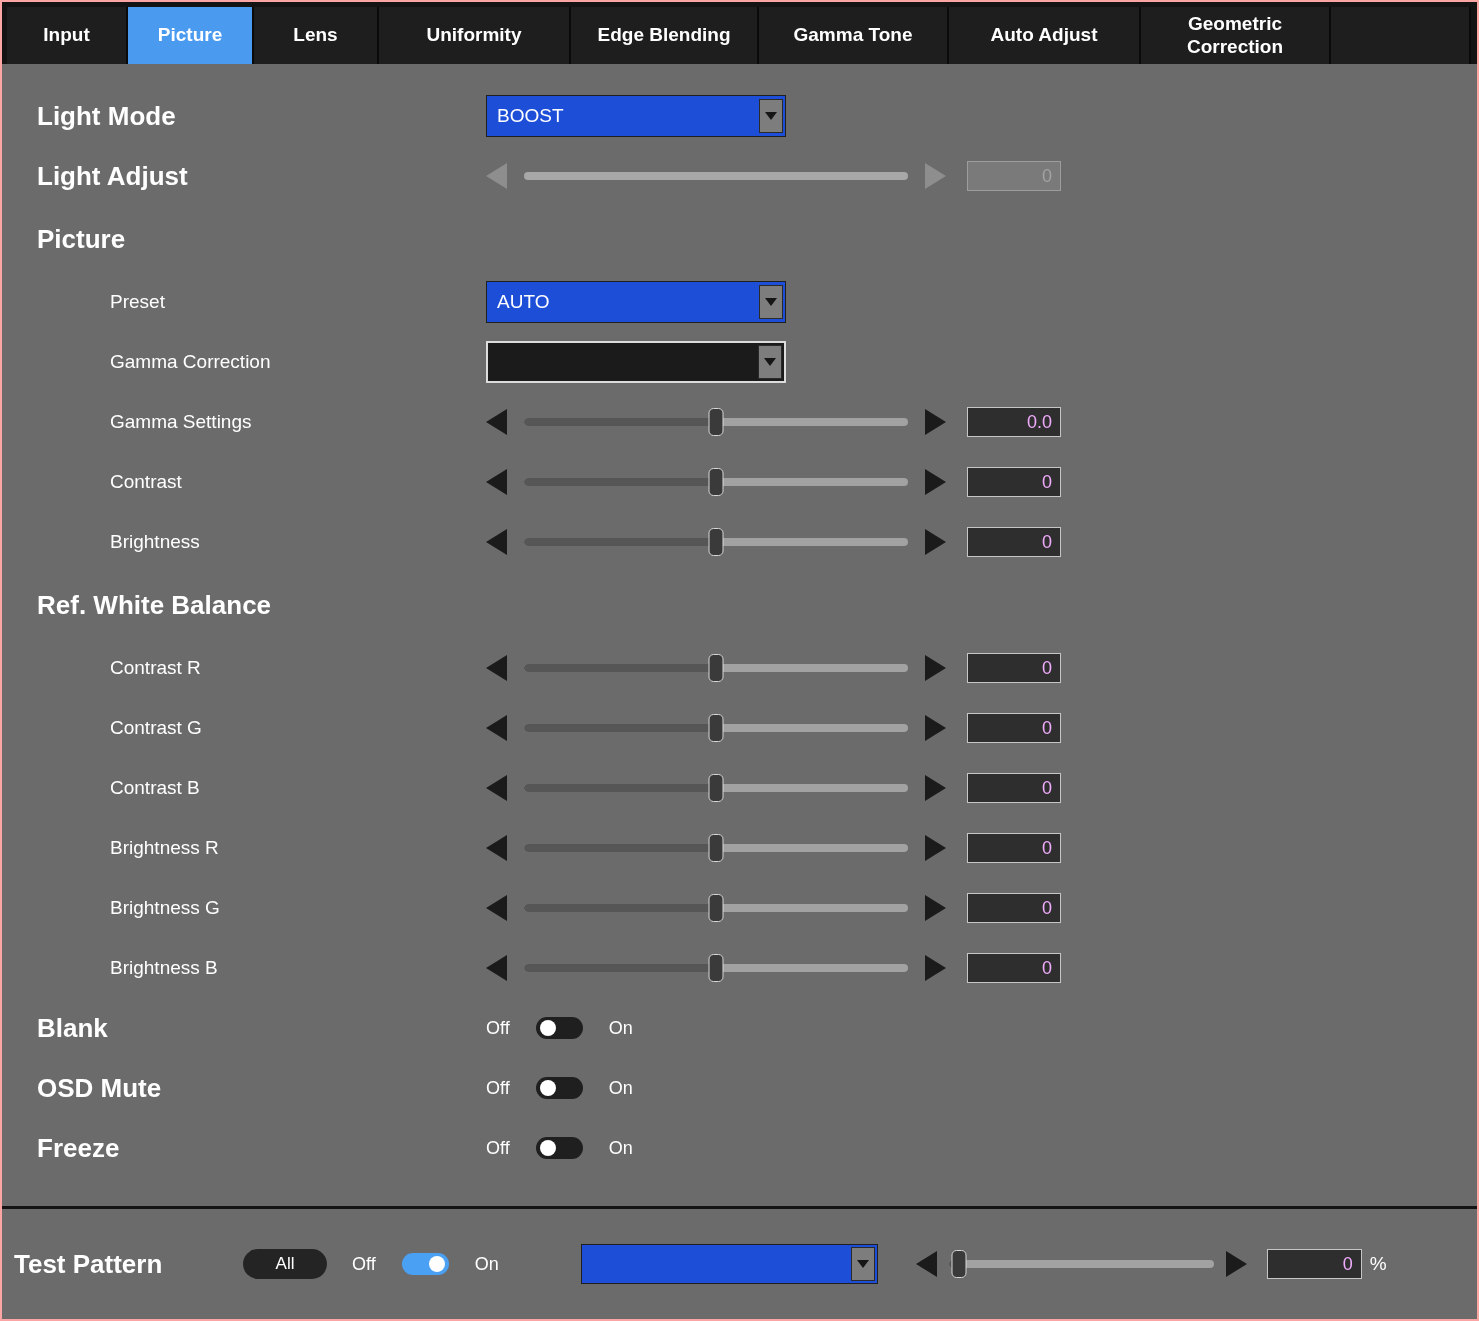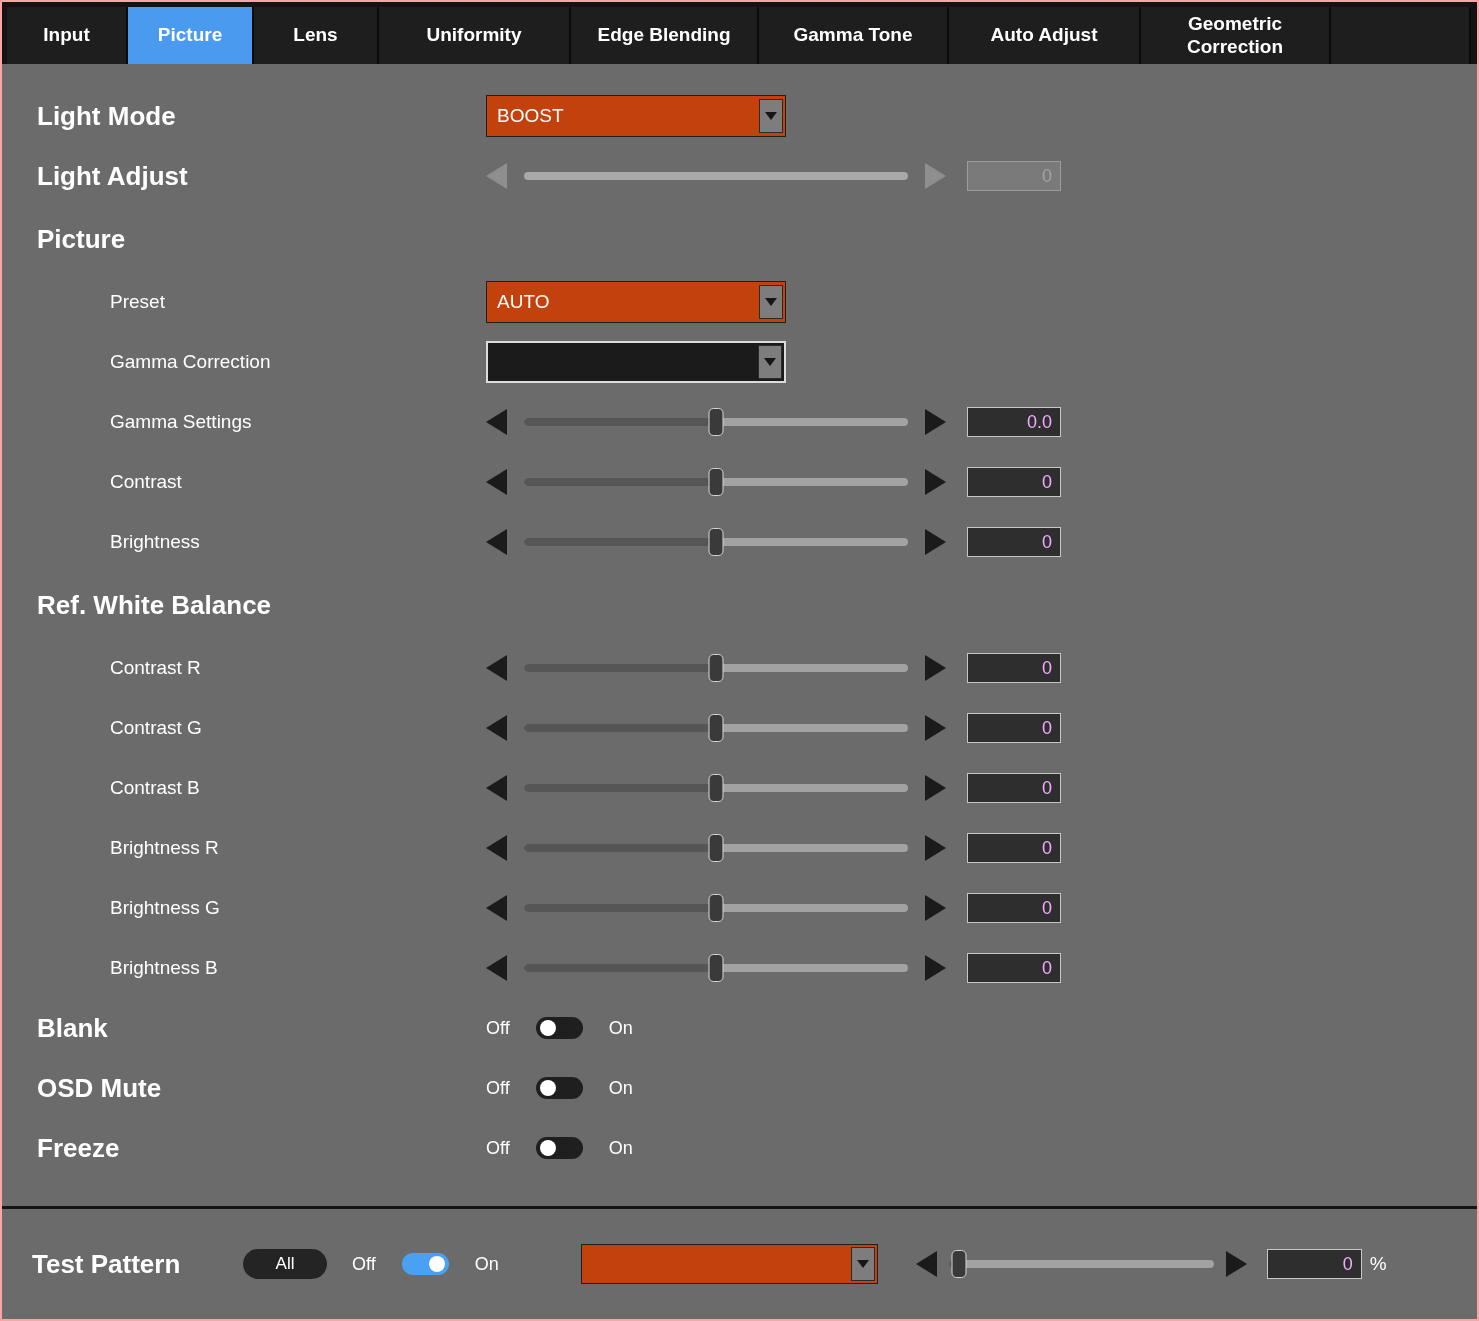--- a/index.html
+++ b/index.html
@@ -53,21 +53,21 @@
     padding-left: 108px;
     font-size: 19px;
     font-weight: normal;
   }
 
   .controls { display: flex; align-items: center; }
 
   
   .dropdown {
     width: 300px; height: 42px;
-    background: #c2410c;
+    background: #1d4ed8;
     border: 1px solid #1f1f1f;
     display: flex; align-items: center;
     cursor: pointer;
   }
   .dropdown.focused { background: #1b1b1b; border: 2px solid #dcdcdc; }
   .dd-value { flex: 1; color: #ffffff; font-size: 19px; padding-left: 10px; white-space: nowrap; overflow: hidden; }
   .dd-btn {
     width: 24px; height: 34px; margin: 2px;
     background: #7d7d7d;
     border: 1px solid #2a2a2a;
@@ -144,21 +144,21 @@
   .toggle.on { background: #4aa0f2; }
   .toggle.on .toggle-knob { left: auto; right: 4px; }
 
   
   .footer {
     flex: 0 0 113px;
     border-top: 3px solid #141414;
     display: flex; align-items: center;
   }
   .footer-label {
-    padding-left: 30px;
+    padding-left: 12px;
     width: 241px;
     color: #ffffff;
     font-size: 26px;
     font-weight: bold;
     flex: 0 0 241px;
   }
   .pill {
     width: 84px; height: 30px;
     border-radius: 15px;
     background: #242424;

